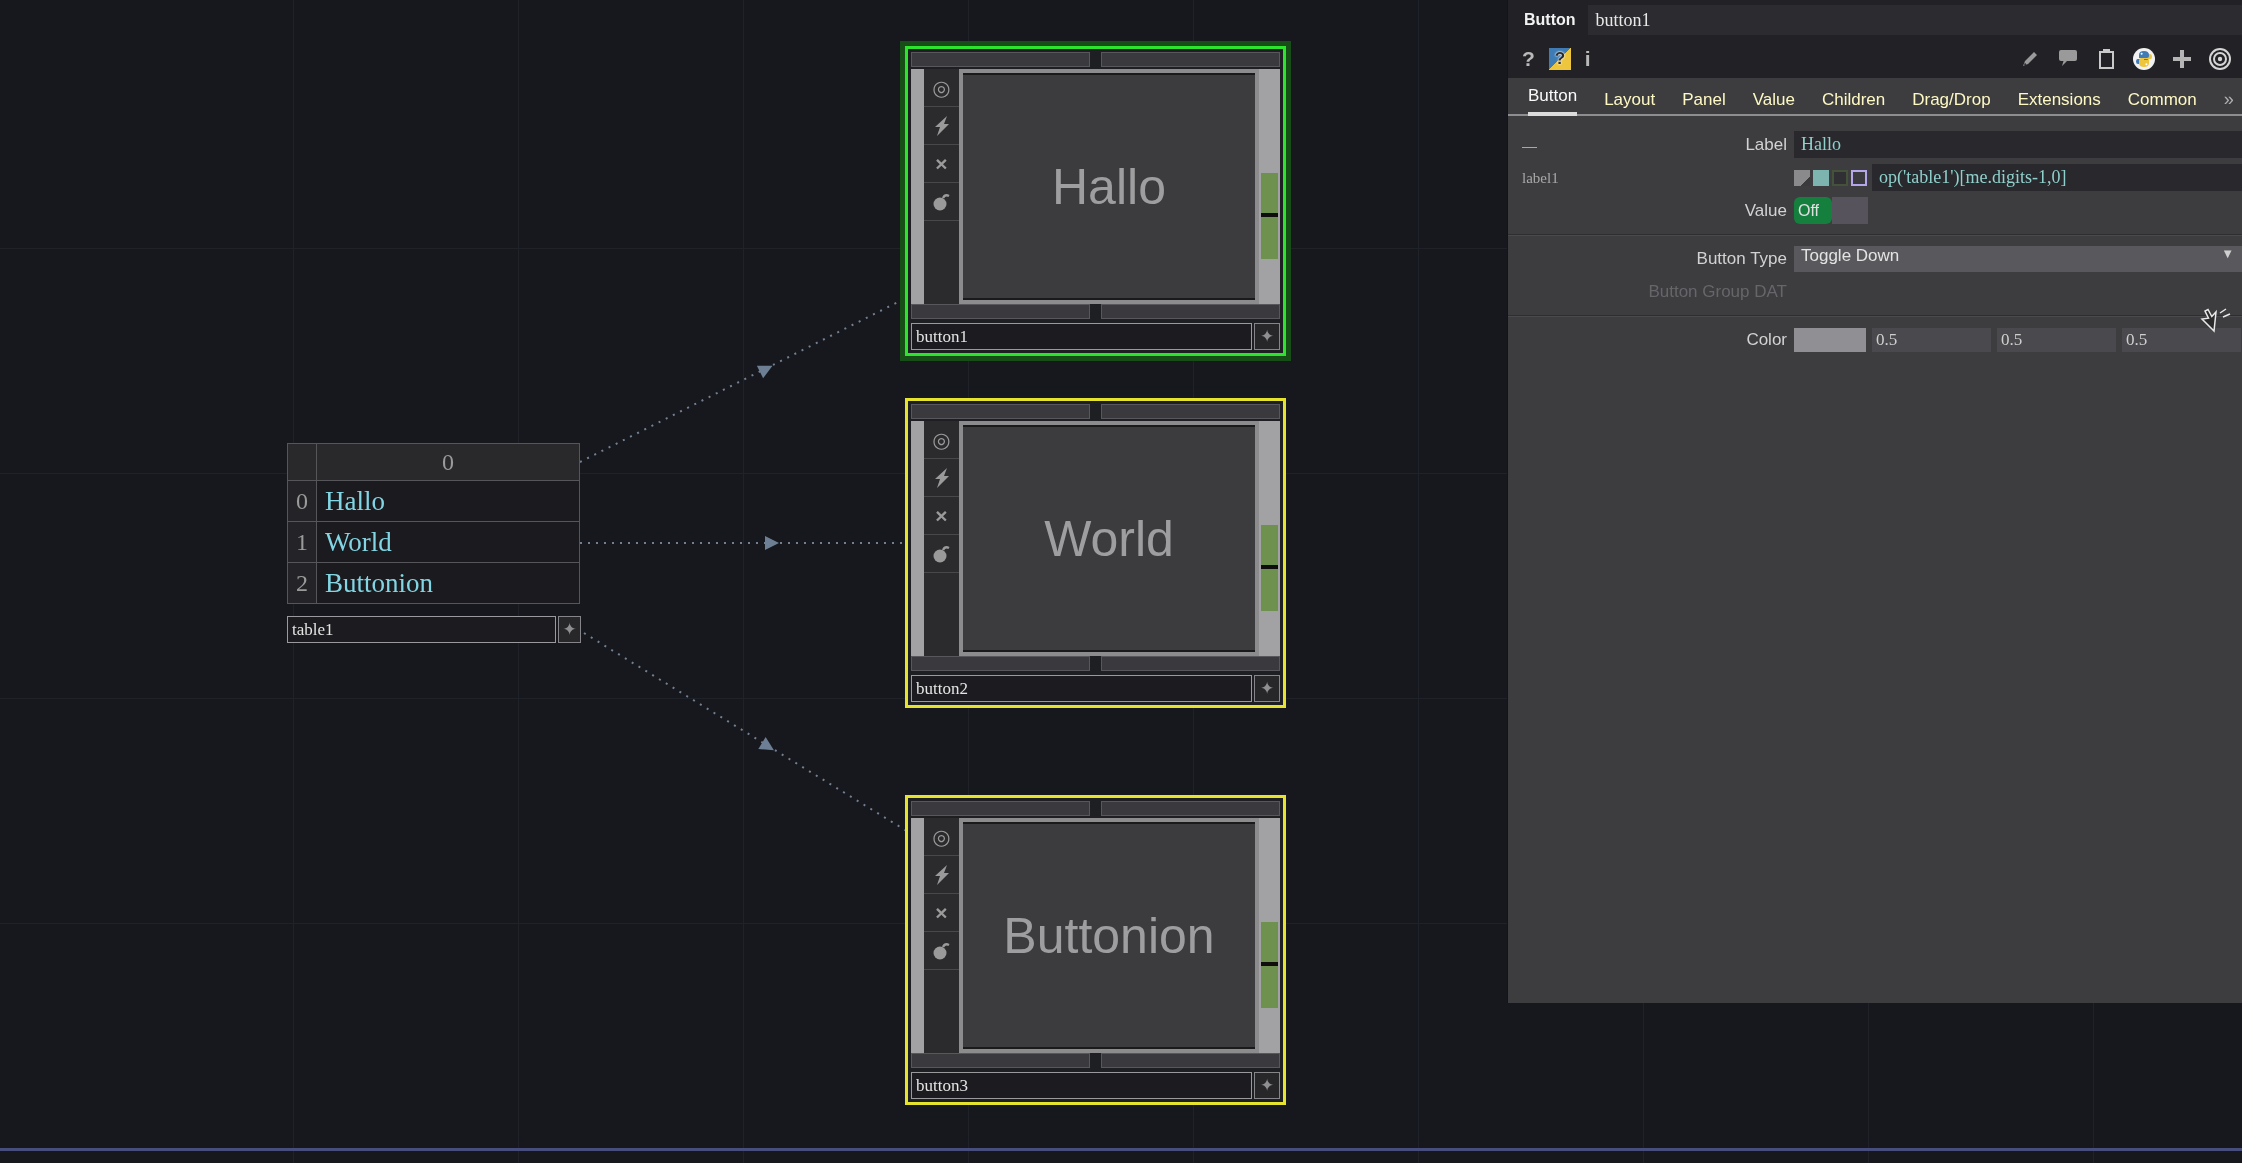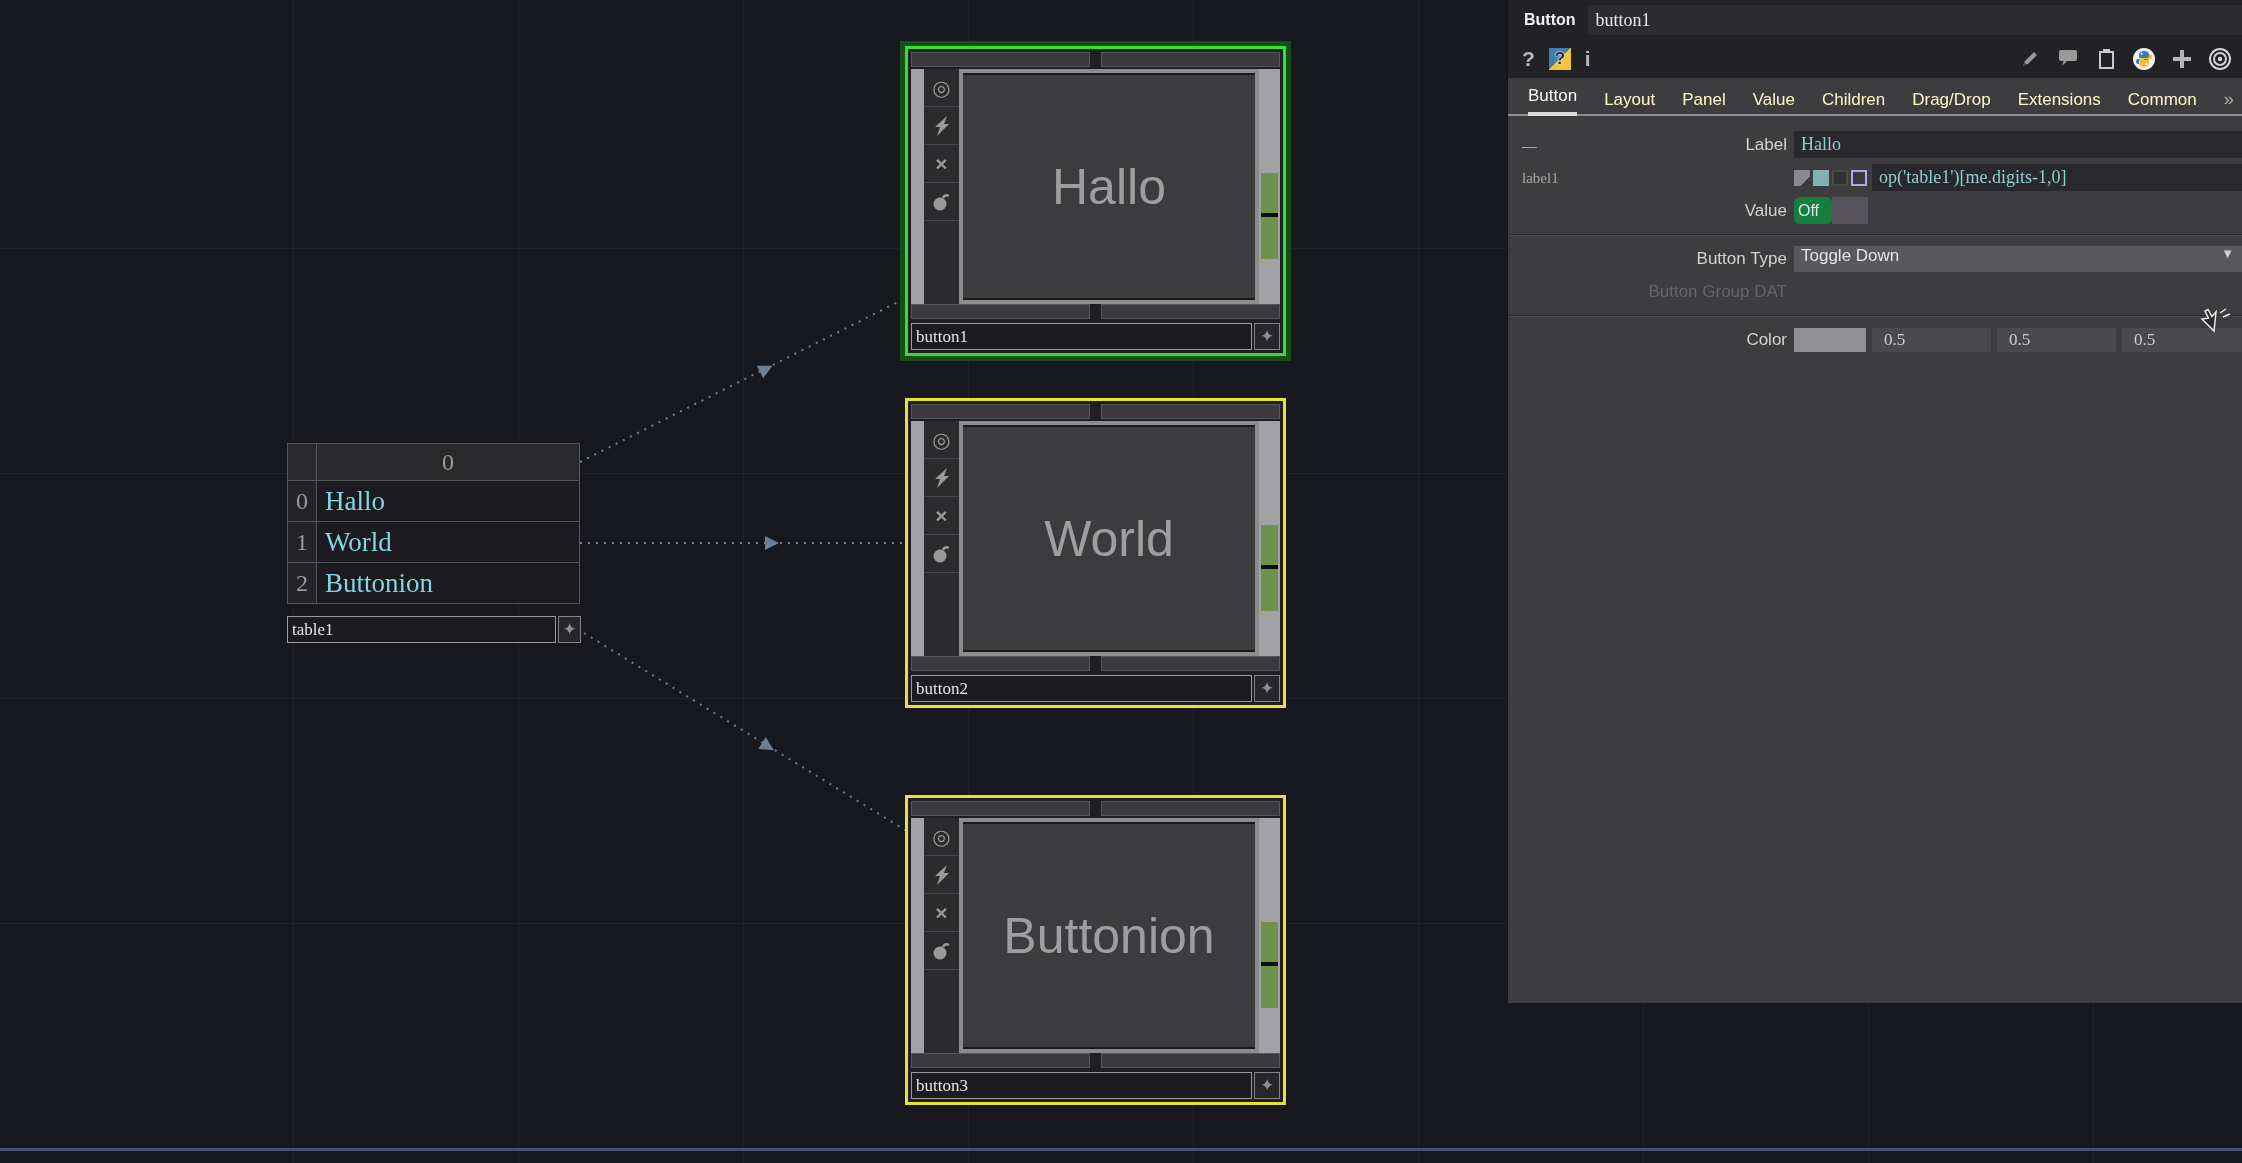--- a/index.html
+++ b/index.html
@@ -91,21 +91,21 @@
   .m-const{background:linear-gradient(to top left,#3a3a3d 29%,#8a8a8d 29%);}
   .m-expr{background:#7db4b0;}
   .m-export{background:#303034;border:2px solid #44523c;}
   .m-bind{background:#3a3a3e;border:2px solid #b4a6e8;}
   .offbtn{width:38px;height:27px;background:#15803d;color:#e0e0e0;font-size:16px;display:flex;align-items:center;padding-left:4px;box-sizing:border-box;border-radius:6px;}
   .toggle{width:36px;height:27px;background:#57535c;}
   .dropdown{flex:1;height:26px;background:#59595d;color:#e3e3e3;font-size:17px;display:flex;padding-left:7px;position:relative;}
   .dropdown .arrow{position:absolute;right:8px;color:#cfcfcf;font-size:13px;}
   .sep{height:1px;background:#2e2e31;border-bottom:1px solid #4a4a4e;margin:7px 0 6px 0;}
   .swatch{width:72px;height:24px;background:#909094;margin-right:6px;}
-  .cfield{width:119px;height:24px;background:#4a4a4e;color:#cfcfcf;font-size:17px;display:flex;align-items:center;padding-left:12px;margin-right:6px;box-sizing:border-box;}
+  .cfield{width:119px;height:24px;background:#4a4a4e;color:#cfcfcf;font-size:17px;display:flex;align-items:center;padding-left:4px;margin-right:6px;box-sizing:border-box;}
   .cfield:last-child{margin-right:0;}
   #cursor{position:absolute;left:2200px;top:305px;z-index:4;}
 
   #bottom-line{position:absolute;left:0;top:1148px;width:2242px;height:3px;background:#474e7e;z-index:2;}
 </style>
 </head>
 <body>
 
 <div id="stage">
 

